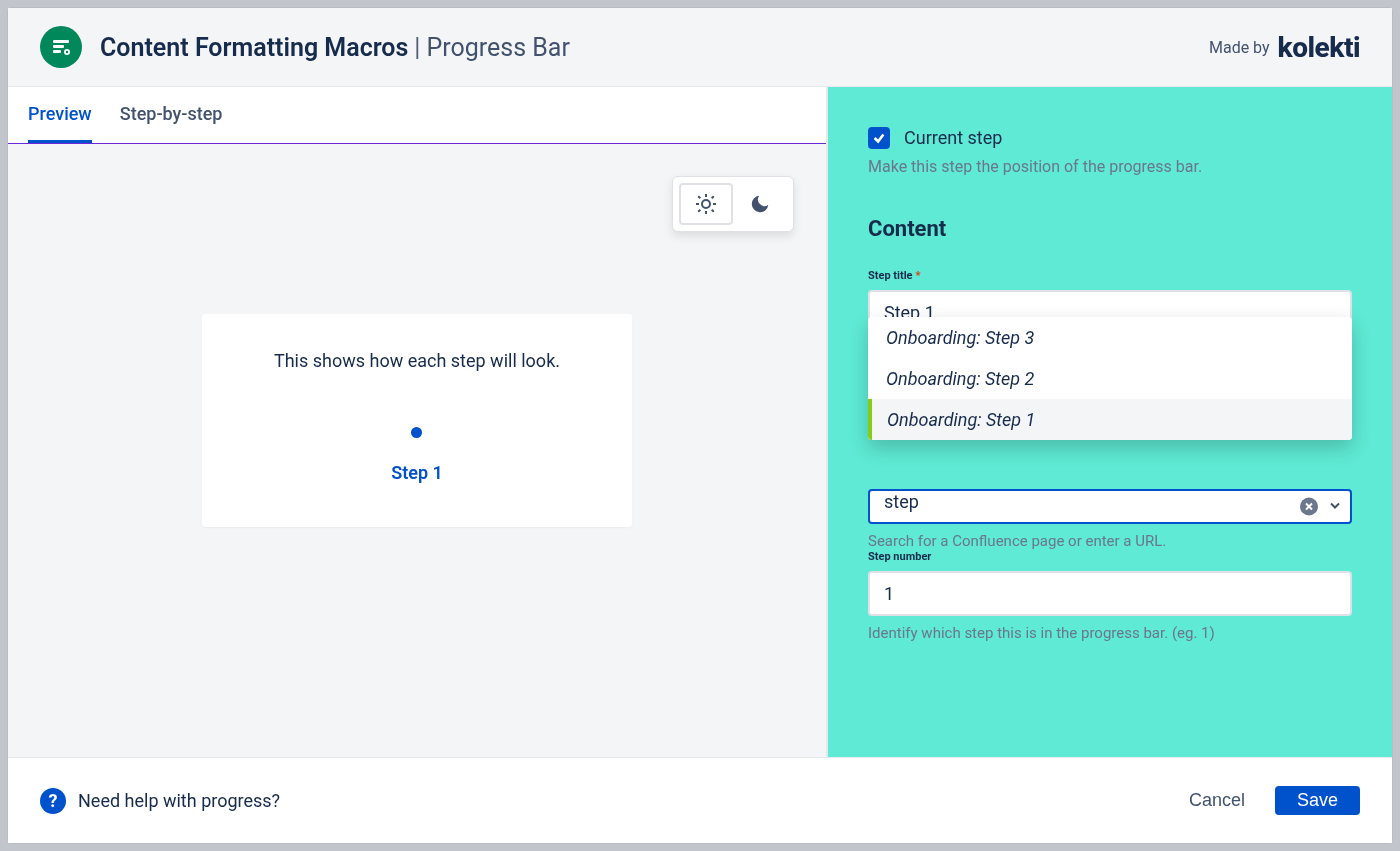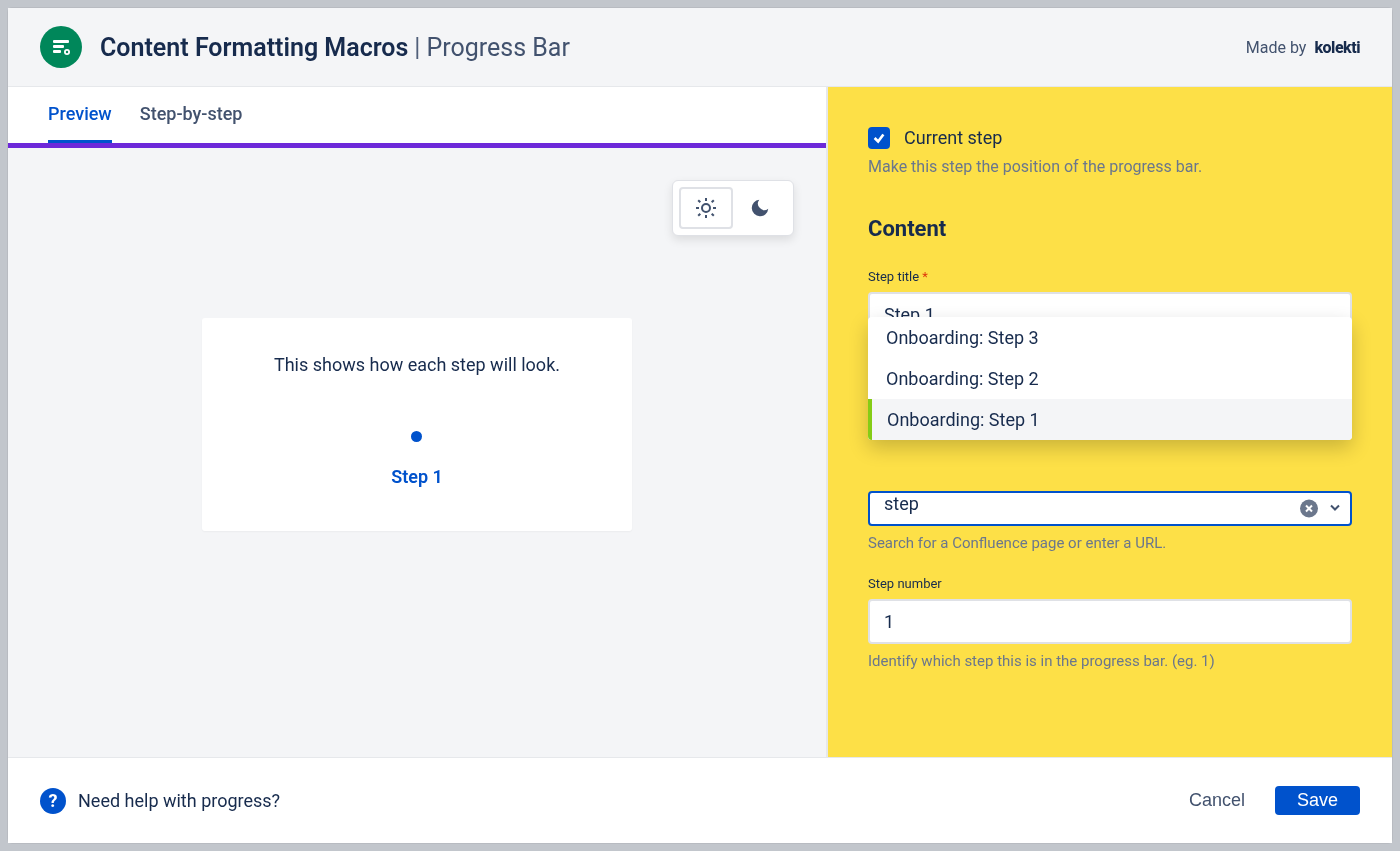--- a/index.html
+++ b/index.html
@@ -5,21 +5,21 @@
 * { box-sizing: border-box; margin: 0; padding: 0; }
 body {
   font-family: -apple-system, BlinkMacSystemFont, "Segoe UI", Roboto, sans-serif;
   background: #c2c6cc;
   padding: 8px;
   width: 1400px;
   height: 851px;
   overflow: hidden;
 }
 .modal {
-  background: #fde047;
+  background: #5eead4;
   border-radius: 4px;
   height: 835px;
   display: flex;
   flex-direction: column;
   box-shadow: 0 0 0 1px rgba(0,0,0,0.05);
 }
 .header {
   display: flex;
   align-items: center;
   padding: 18px 32px;
@@ -55,40 +55,40 @@
 .made-by {
   margin-left: auto;
   color: #42526e;
   font-size: 16px;
   display: flex;
   align-items: center;
   gap: 8px;
 }
 .made-by .brand {
   font-weight: 800;
-  font-size: 16px;
+  font-size: 28px;
   color: #172b4d;
   letter-spacing: -0.5px;
 }
 .body {
   flex: 1;
   display: flex;
   min-height: 0;
 }
 .left {
   width: 820px;
   border-right: 2px solid #e6e8eb;
   display: flex;
   flex-direction: column;
   background: #fff;
 }
 .tabs {
   display: flex;
-  border-bottom: 5px solid #6d28d9;
-  padding: 0 40px;
+  border-bottom: 1px solid #6d28d9;
+  padding: 0 20px;
   background: #fff;
 }
 .tab {
   padding: 16px 0;
   margin-right: 28px;
   font-size: 18px;
   font-weight: 500;
   color: #42526e;
   cursor: pointer;
   border-bottom: 3px solid transparent;
@@ -189,22 +189,22 @@
   margin-bottom: 40px;
 }
 .section-heading {
   font-size: 22px;
   font-weight: 700;
   color: #172b4d;
   margin-bottom: 28px;
 }
 .field-group { margin-bottom: 22px; position: relative; }
 .field-label {
-  font-size: 13px;
-  font-weight: 400;
+  font-size: 11px;
+  font-weight: 700;
   color: #172b4d;
   margin-bottom: 8px;
   display: block;
 }
 .req { color: #de350b; margin-left: 3px; }
 .text-input {
   width: 100%;
   border: 2px solid #dfe1e6;
   border-radius: 4px;
   padding: 10px 14px;
@@ -216,20 +216,21 @@
 .dropdown {
   position: absolute;
   left: 0;
   right: 0;
   top: 48px;
   background: #fff;
   border-radius: 4px;
   box-shadow: 0 8px 20px rgba(0,0,0,0.2);
   z-index: 10;
   overflow: hidden;
+  font-style: italic;
 }
 .dropdown-item {
   padding: 10px 18px;
   font-size: 18px;
   color: #172b4d;
   cursor: pointer;
 }
 .dropdown-item.highlighted {
   background: #f4f5f7;
   border-left: 4px solid #84cc16;
@@ -416,21 +417,21 @@
           </div>
           <div class="chev">
             <svg width="14" height="14" viewBox="0 0 14 14" fill="none" stroke="#42526e" stroke-width="2">
                 <polyline points="3,5 7,9 11,5"></polyline>
               </svg>
           </div>
         </div>
       </div>
       <div class="field-help">Search for a Confluence page or enter a URL.</div>
 
-      <div class="field-group" style="margin-top:24px">
+      <div class="field-group" style="">
         <label class="field-label">Step number</label>
         <input type="text" class="text-input" value="1" style="">
         <div class="field-help">Identify which step this is in the progress bar. (eg. 1)</div>
       </div>
     </div>
 
   </div>
 
   <div class="footer">
     <div class="help-link">

